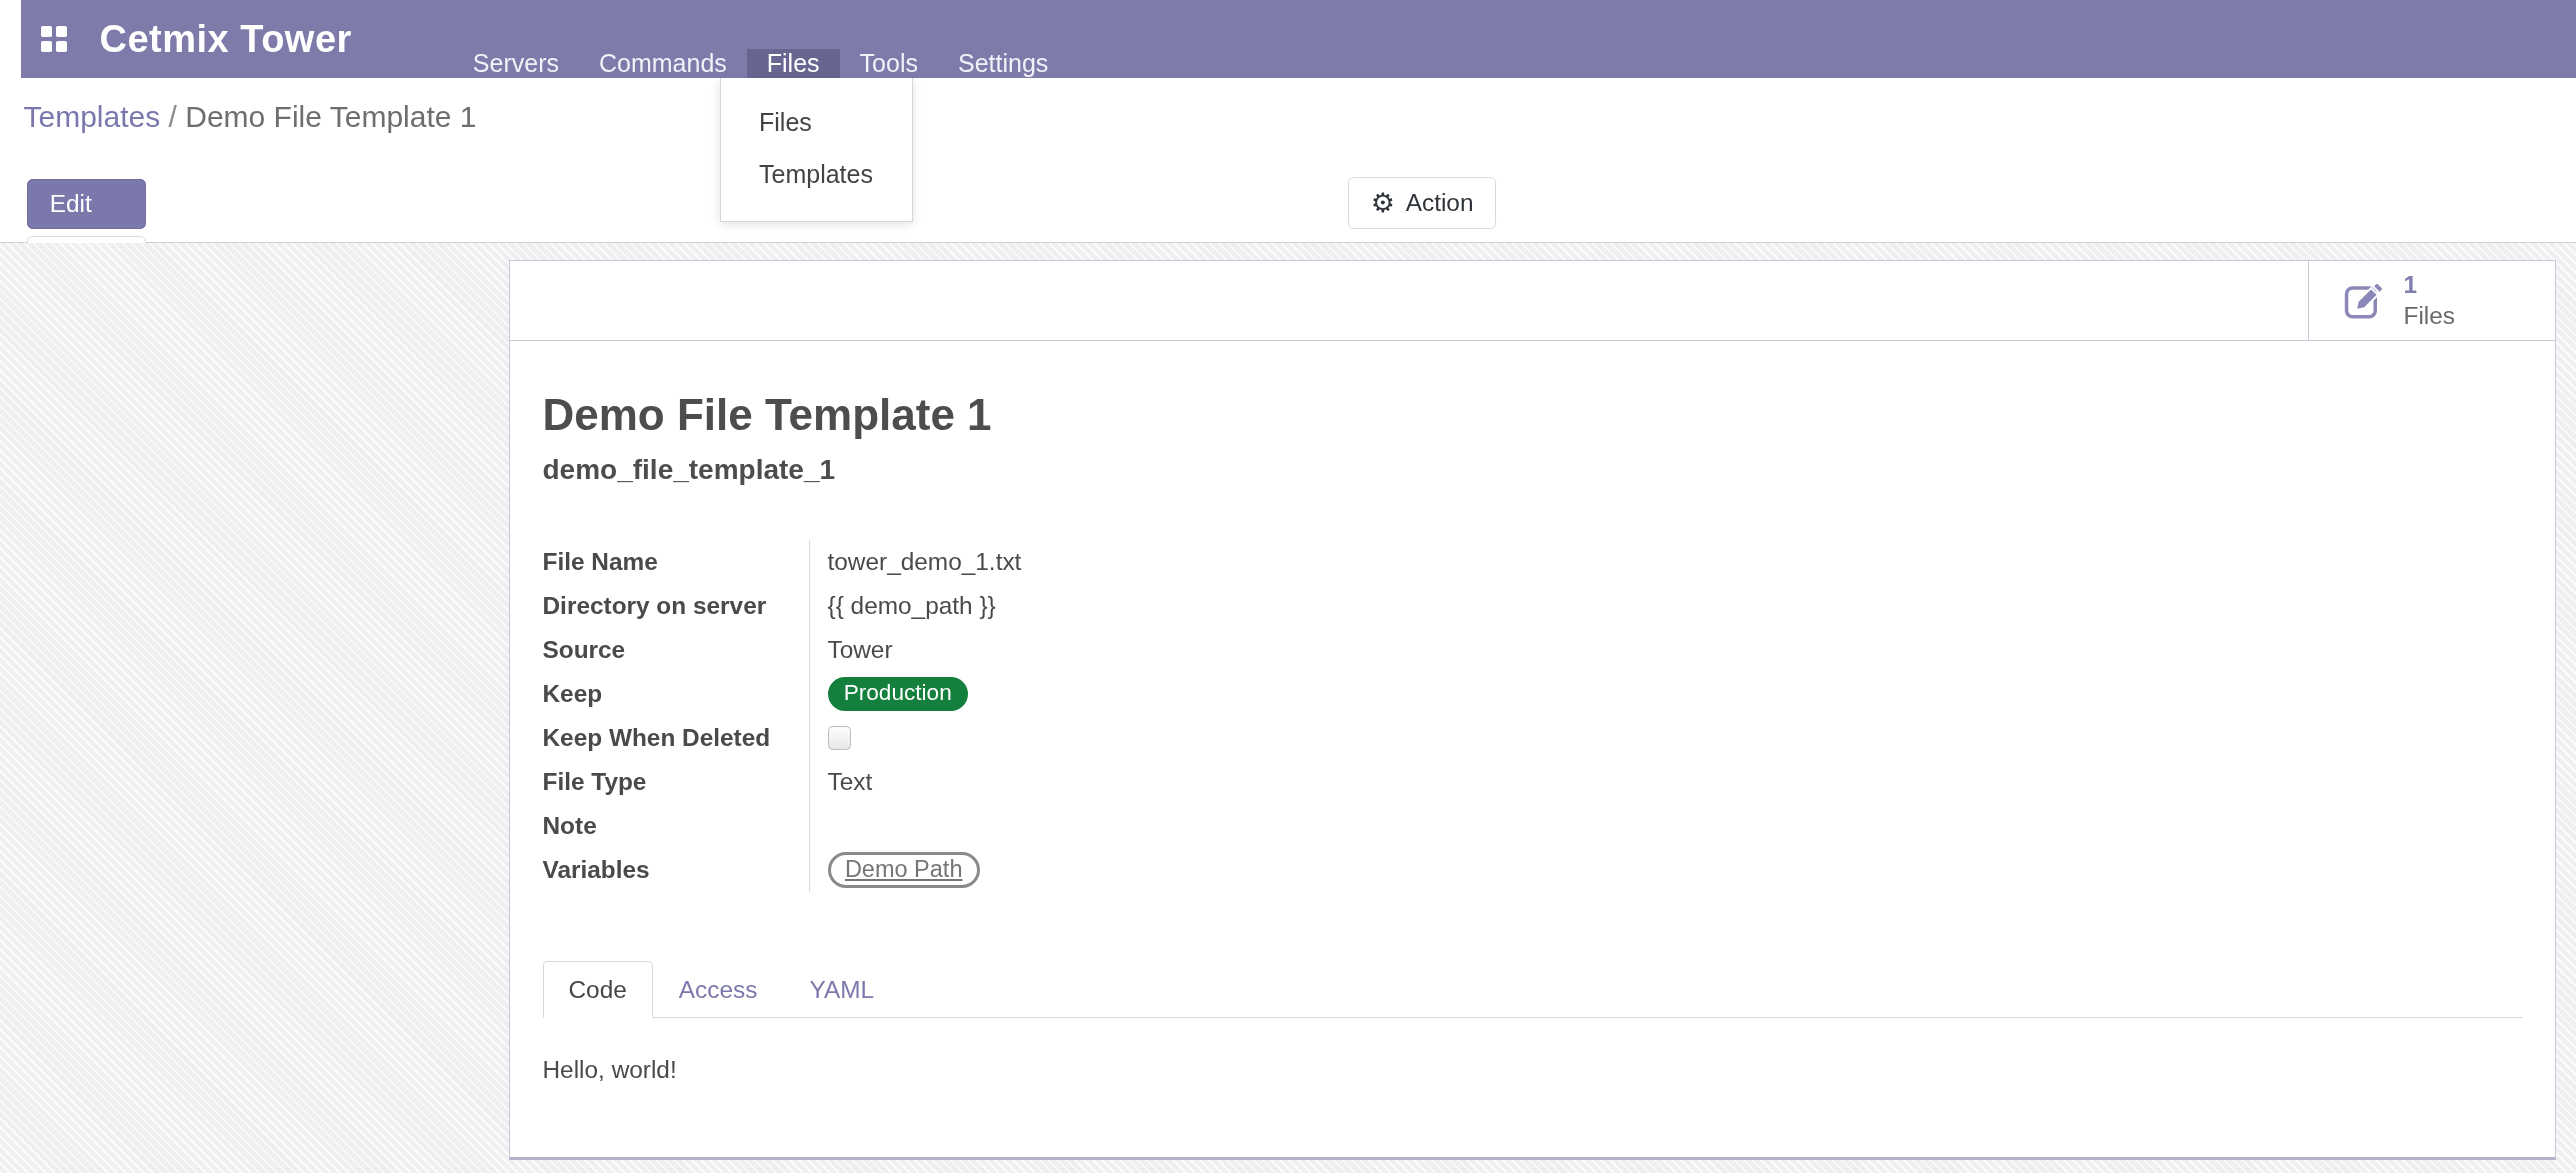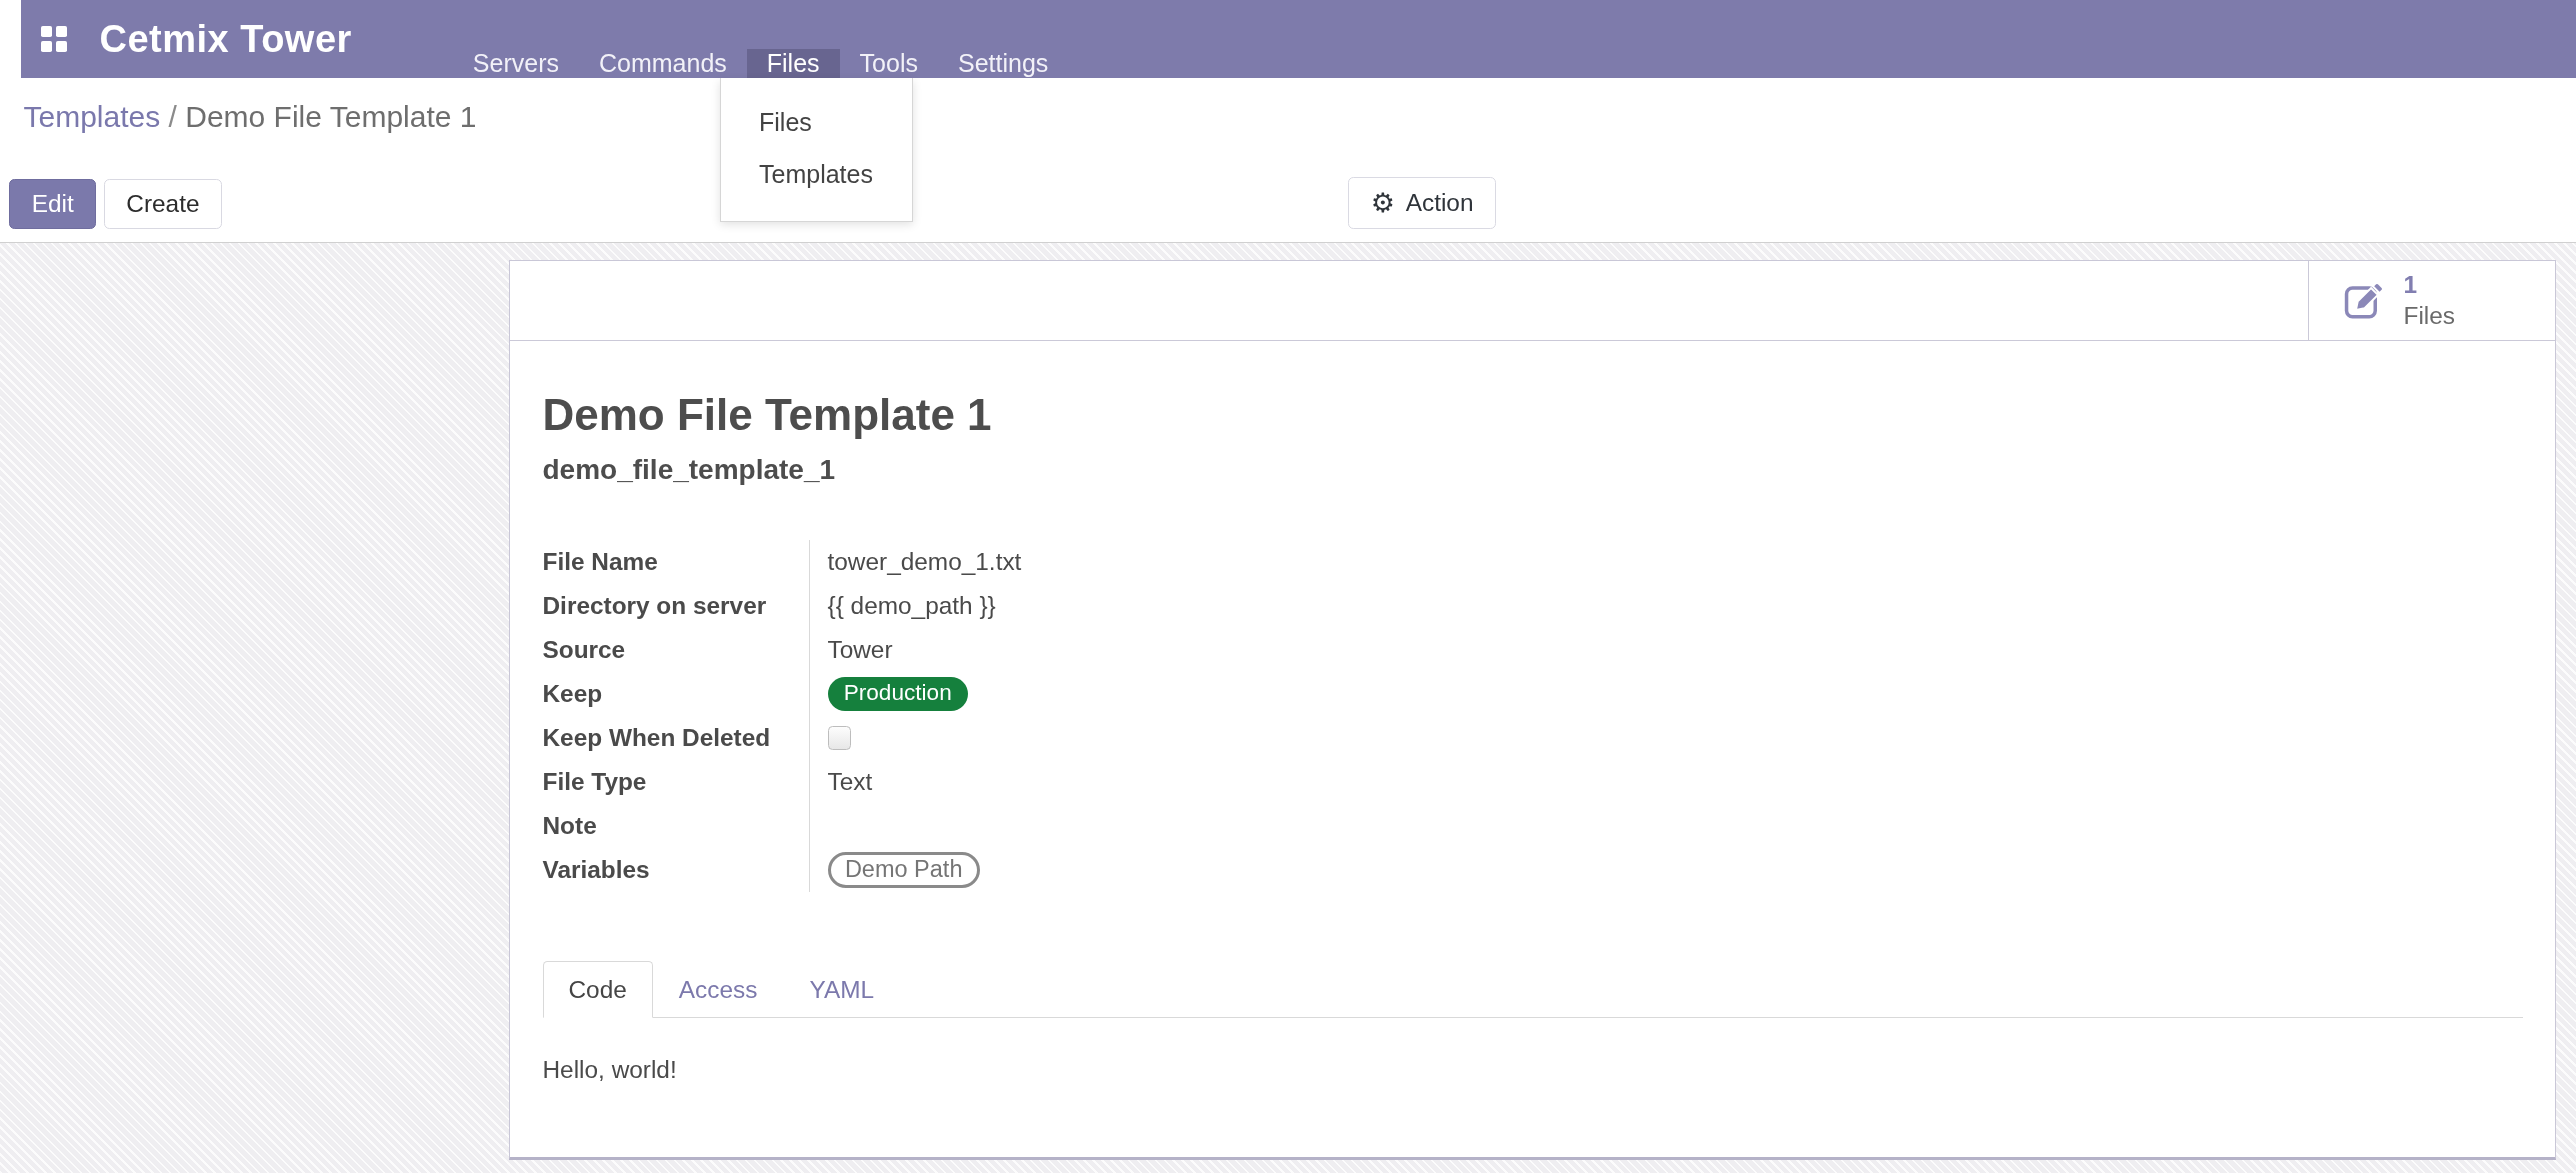--- a/index.html
+++ b/index.html
@@ -23,21 +23,21 @@
     border:0.9px solid #d6d6d6; border-top:none; box-shadow:0 2.7px 9px rgba(0,0,0,.12);
     padding:18px 0 20px 0; z-index:10; }
   .dropdown a { display:block; padding:11.7px 9px 11.7px 38px; font-size:25px; color:#434343;
     text-decoration:none; cursor:pointer; }
 
   
   .control-panel { position:relative; height:165px; background:#fff; border-bottom:0.9px solid #d0d0d0; }
   .breadcrumb { padding:21.7px 0 0 23.5px; font-size:30px; color:#8b8b8b; }
   .breadcrumb .bc-link { color:#7a78ac; cursor:pointer; text-decoration:none; }
   .breadcrumb .bc-current { color:#6e6e6e; }
-  .cp-buttons { position:absolute; left:9px; top:101px; display:flex; gap:7.2px; }
+  .cp-buttons { position:absolute; left:27px; top:101px; display:flex; gap:7.2px;flex-direction:column; }
   .btn { font-size:24.4px; border-radius:5.4px; padding:0 21.7px; height:50px; display:inline-flex;
     align-items:center; gap:10.8px; cursor:pointer; border:0.9px solid transparent; background:#fff;
     font-family:"Liberation Sans", sans-serif; }
   .btn-primary { background:#7b79ab; border-color:#6f6d9e; color:#fff; }
   .btn-default { background:#fff; border-color:#d9d9e2; color:#2c2c2c; }
   .btn-action { position:absolute; left:1348px; top:99px; height:52px; border-color:#dadae3; color:#2f343a; }
   .gear { font-size:27px; line-height:1; }
 
   
   .content { position:relative; height:930px; background-color:#efeef1;
@@ -61,21 +61,21 @@
   
   .fields { margin-top:54px; display:grid; grid-template-columns:267px 1fr; }
   .f-label { border-right:0.9px solid #d9d9d9; font-weight:bold; font-size:24.4px; color:#4a4a4a;
     display:flex; align-items:center; min-height:44px; padding-right:14.4px; }
   .f-value { display:flex; align-items:center; min-height:44px; padding-left:18px; font-size:24.4px; color:#4a4a4a; }
   .tag-badge { display:inline-flex; align-items:center; background:#15803d; color:#fff;
     font-size:22.6px; padding:3.6px 16.2px 5.4px; border-radius:20px; }
   .checkbox { width:23.5px; height:23.5px; border:0.9px solid #bdbdbd; border-radius:4.5px;
     background:linear-gradient(#fdfdfd,#e7e7e7); cursor:pointer; }
   .pill { display:inline-flex; align-items:center; border:3.6px solid #8a8a8a; border-radius:902px;
-    color:#757575; font-size:23.5px; padding:0.9px 14.4px 2.7px; background:#fff; cursor:pointer; }
+    color:#757575; font-size:23.5px; padding:0.9px 14.4px 2.7px; background:#fff; cursor:pointer;text-decoration:underline; }
 
   
   .tabs { margin-top:69px; display:flex; border-bottom:0.9px solid #d9d9d9; }
   .tab { padding:13.5px 25px; font-size:24.4px; color:#7c79ac; cursor:pointer;
     border:0.9px solid transparent; margin-bottom:-0.9px; }
   .tab.active { color:#454545; background:#fff; border-color:#d9d9d9; border-bottom-color:#fff;
     border-radius:4.5px 4.5px 0 0; }
   .tab-content { padding:38px 0; font-size:24.4px; color:#4a4a4a; }
 </style>
 </head>

